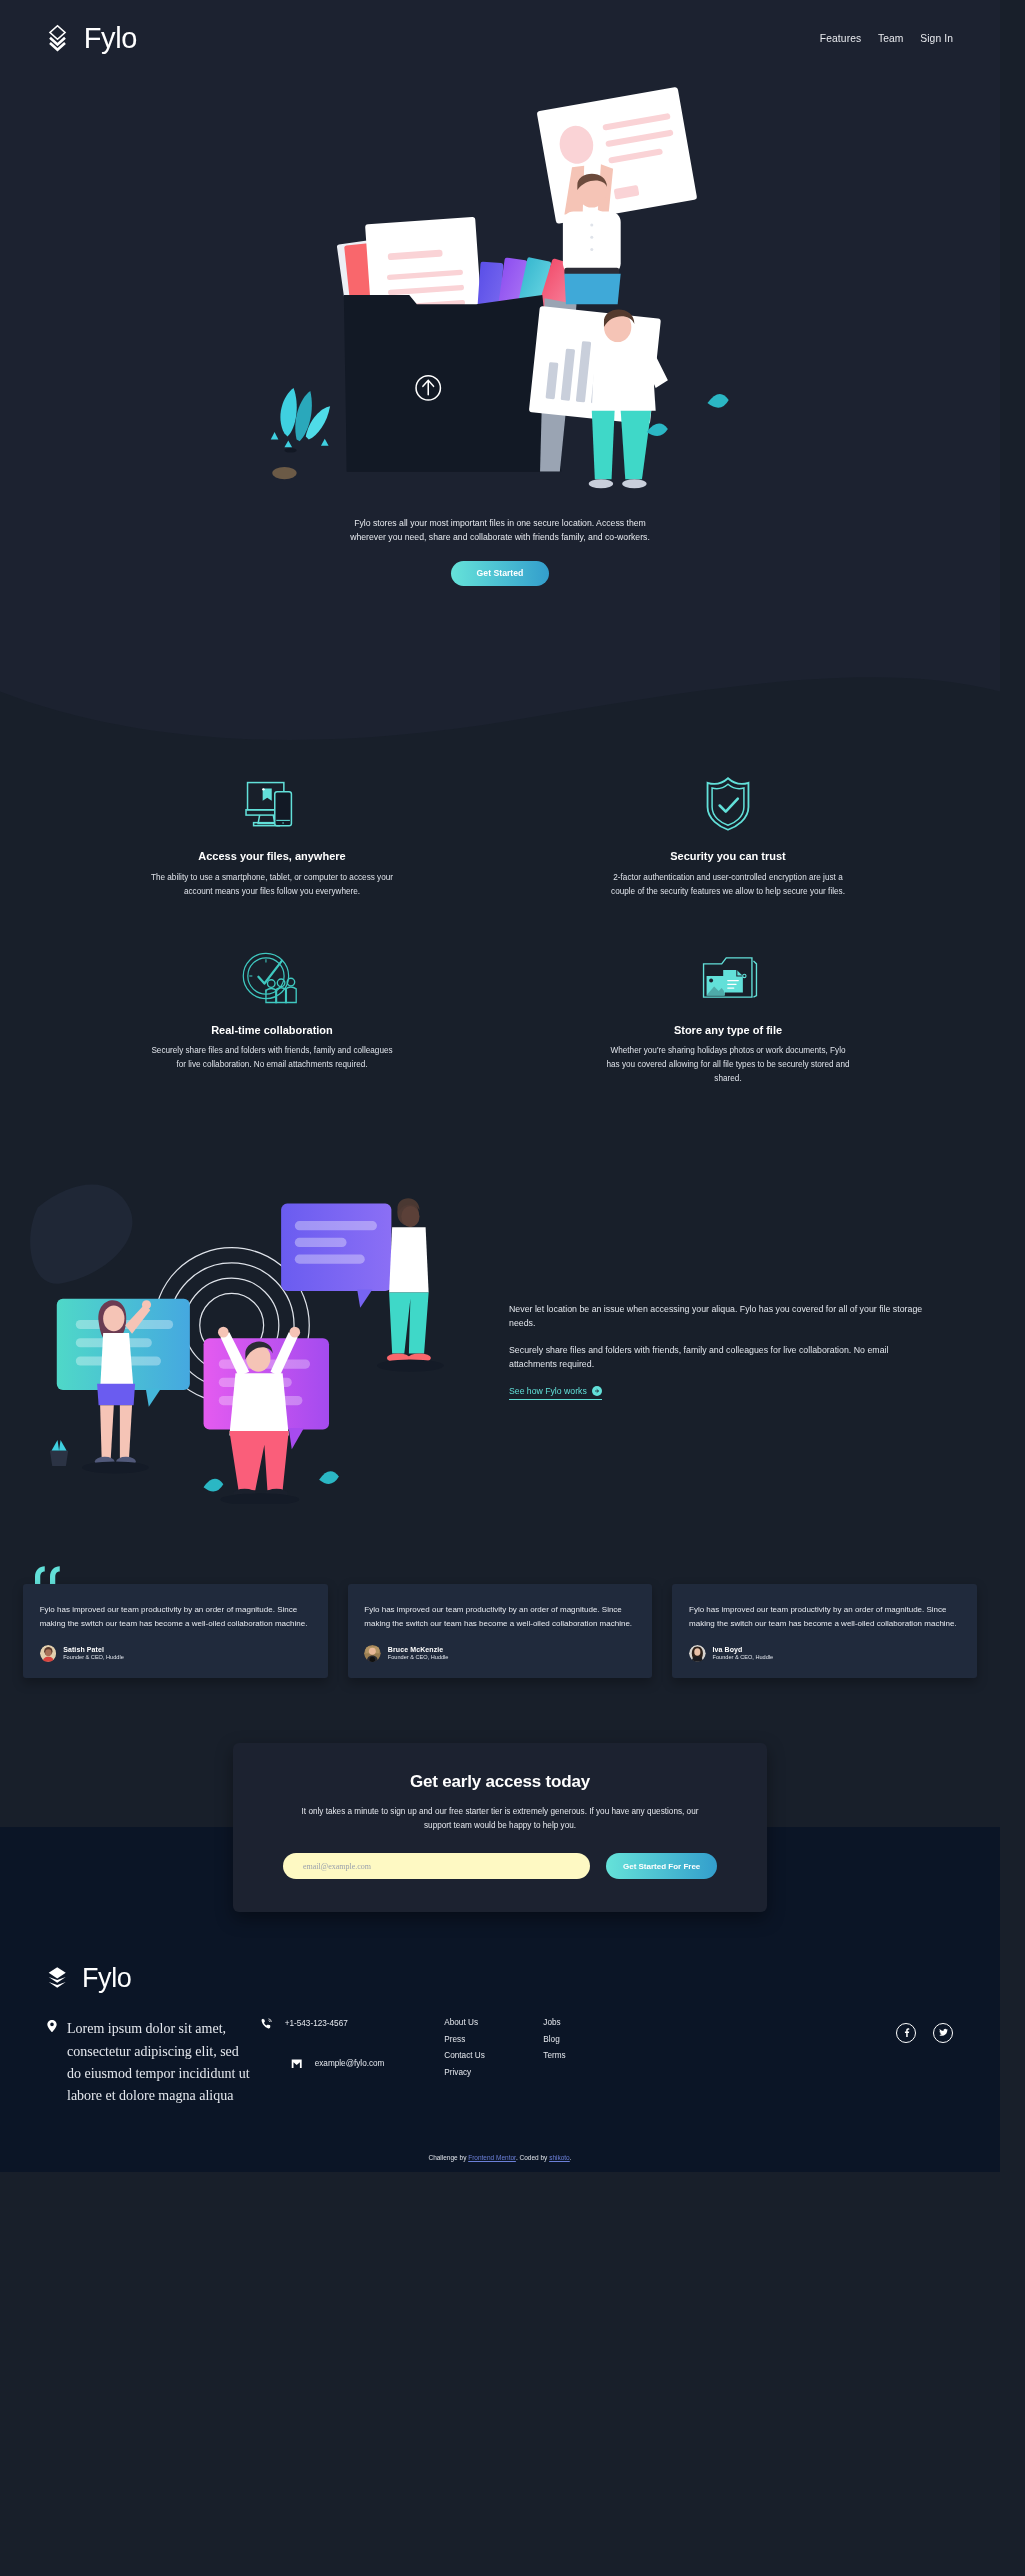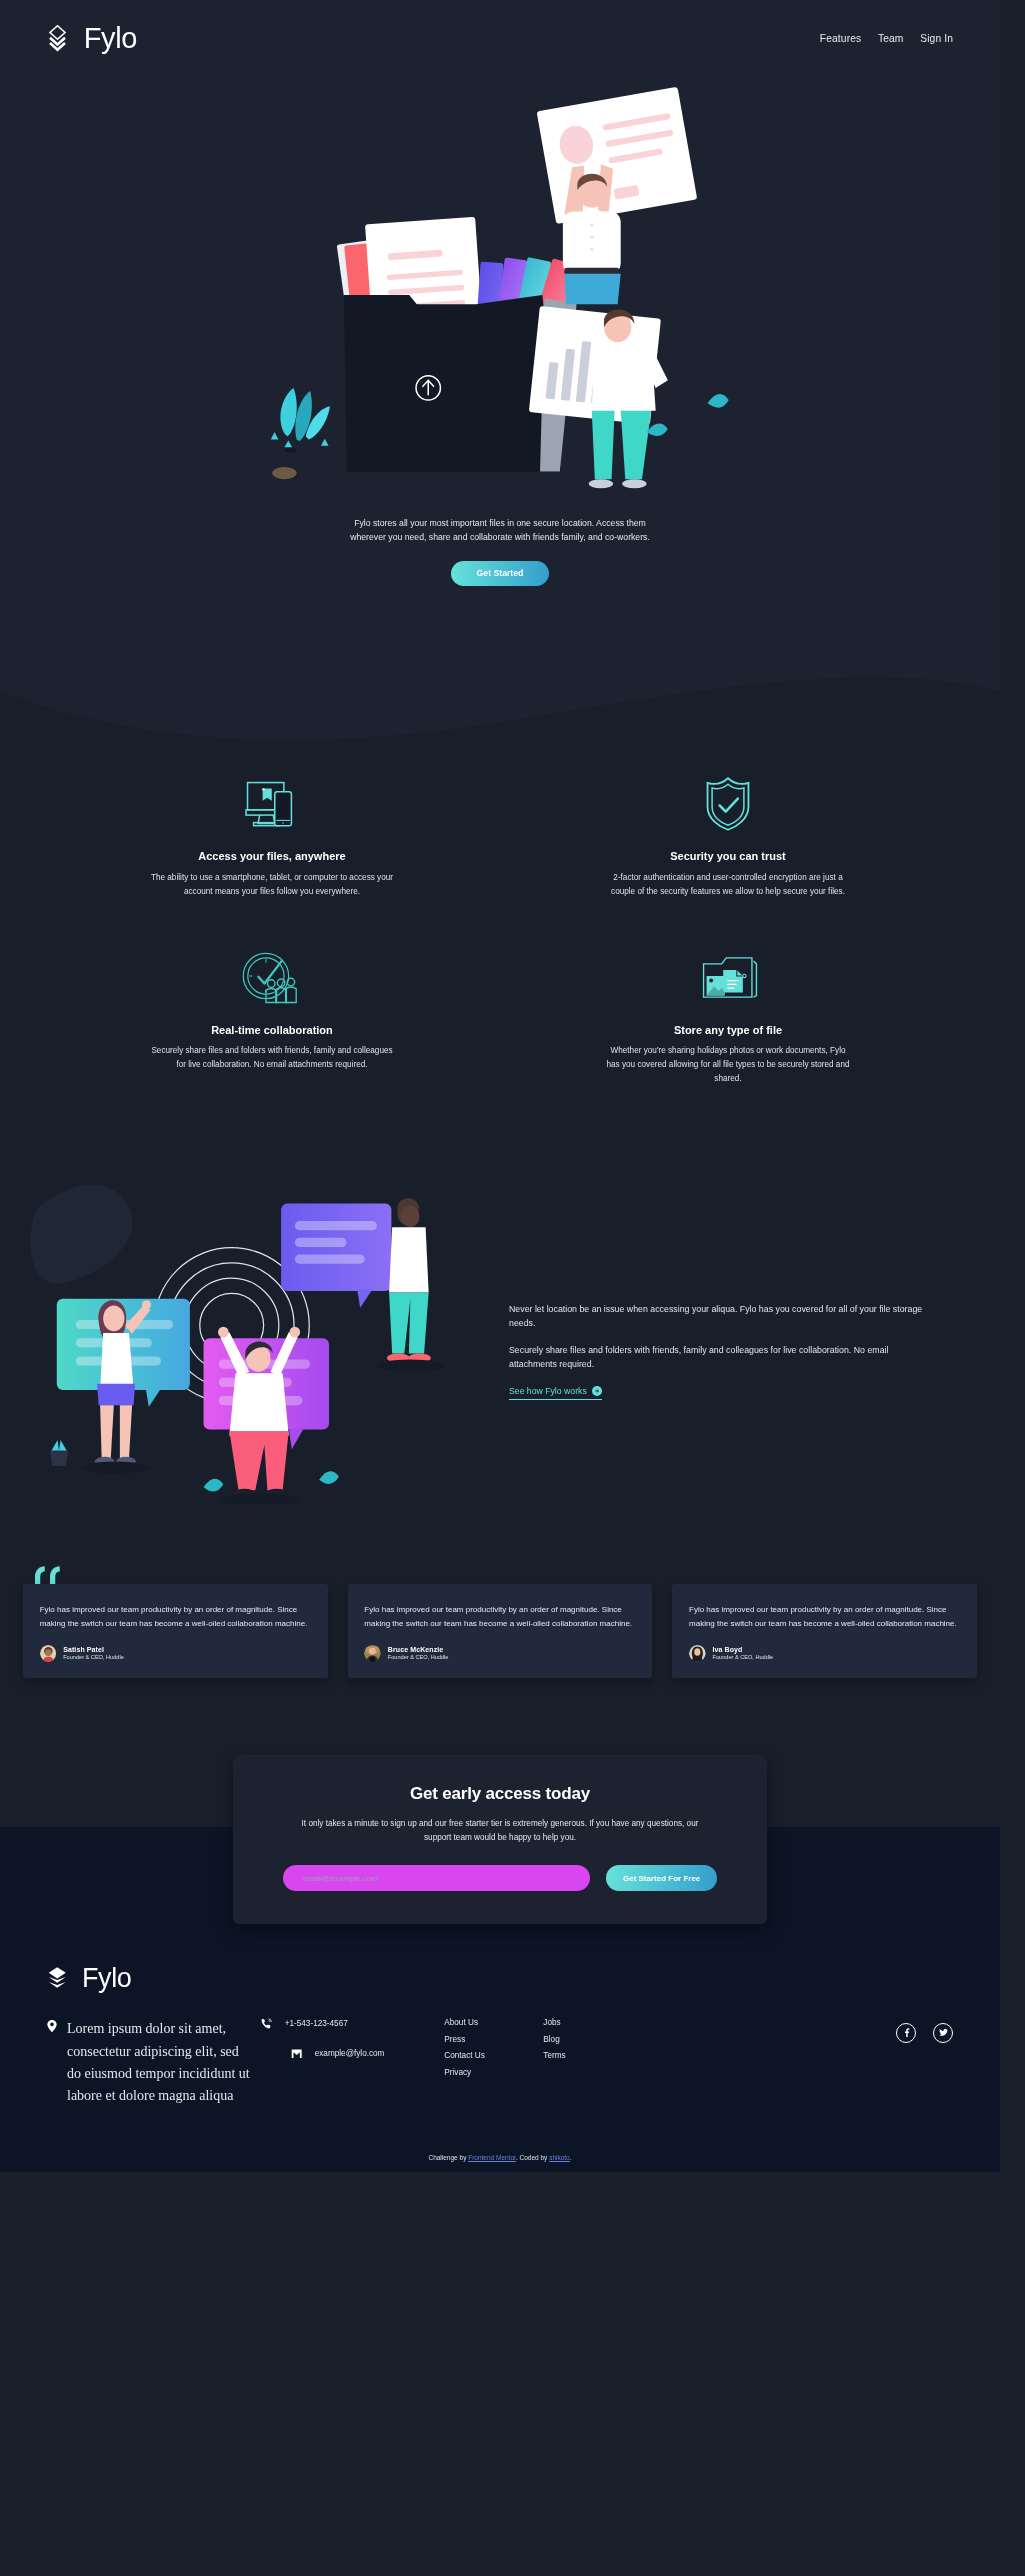--- a/index.html
+++ b/index.html
@@ -182,21 +182,21 @@
   .trole { font-size: 5.6px; color: #dfe3ea; margin-top: 1.5px; }
 
   
   .access-zone { position: relative; }
   .access-bg-top { background: #181f2a; height: 84px; }
   .access-bg-bottom { background: #0b1526; height: 103px; }
   .access-card {
     position: absolute;
     left: 50%;
     transform: translateX(-50%);
-    top: 12px;
+    top: 0;
     width: 534px;
     background: #1c2230;
     border-radius: 6px;
     padding: 29px 50px 33px;
     text-align: center;
     box-shadow: 0 6.8px 16.7px rgba(0,0,0,.38);
   }
   .access-title { font-size: 17px; font-weight: 700; letter-spacing: -0.2px; }
   .access-desc {
     font-size: 8.2px;
@@ -207,22 +207,22 @@
   }
   .access-form { display: flex; gap: 16.7px; margin-top: 20.5px; }
   .email-input {
     flex: 1;
     height: 26px;
     border: none;
     border-radius: 13.7px;
     padding: 0 20px;
     font-size: 8px;
     color: #2b3442;
-    font-family: Liberation Sans, sans-serif;
-    background: #d946ef;
+    font-family: Liberation Serif, serif;
+    background: #fef9c3;
   }
   .email-input::placeholder { color: #9aa1ad; }
   .btn-free {
     border: none;
     border-radius: 13.7px;
     height: 26px;
     padding: 0 16.7px;
     font-size: 8px;
     font-weight: 700;
     color: #fff;
@@ -235,21 +235,21 @@
   
   .footer { background: #0b1526; padding: 35px 47px 30px; }
   .footer-logo { display: flex; align-items: center; gap: 6px; }
   .footer-logo .logo-mark { width: 29px; height: 27px; }
   .footer-logo .logo-text { font-size: 27px; }
   .footer-cols { display: flex; margin-top: 26px; align-items: flex-start; }
   .fcol-address { width: 209px; display: flex; gap: 10px; }
   .fcol-contact { width: 183px; margin-left: 5.3px; }
   .addr-text { font-size: 14px; line-height: 1.6; color: #e5e8ee; font-family: Liberation Serif, serif; }
   .contact-row { display: flex; align-items: center; gap: 12px; }
-  .contact-row + .contact-row { margin-top: 18px; padding-left: 30px; }
+  .contact-row + .contact-row { margin-top: 28px; padding-left: 30px; }
   .contact-row span { font-size: 8.2px; color: #e5e8ee; }
   .fcol-links { width: 99px; }
   .fcol-links.second { width: 106px; }
   .fcol-links a {
     display: block;
     color: #e5e8ee;
     font-size: 8.2px;
     text-decoration: none;
     margin-bottom: 7.6px;
   }

